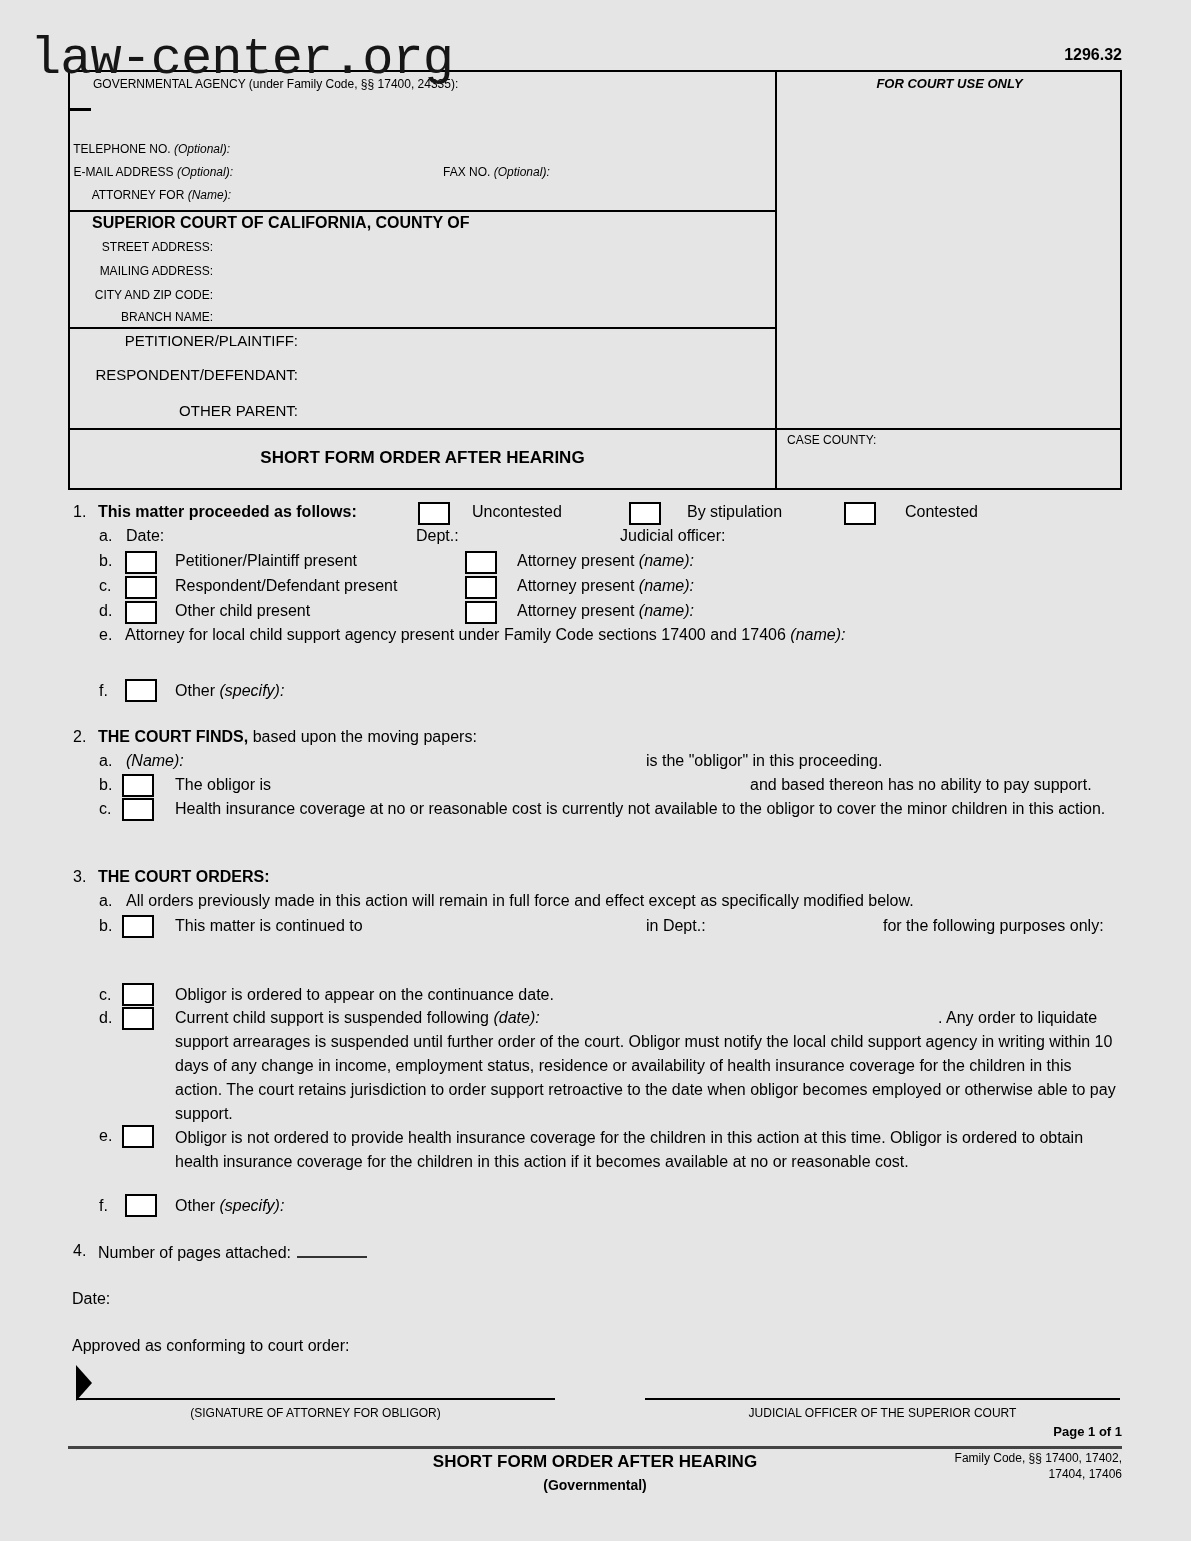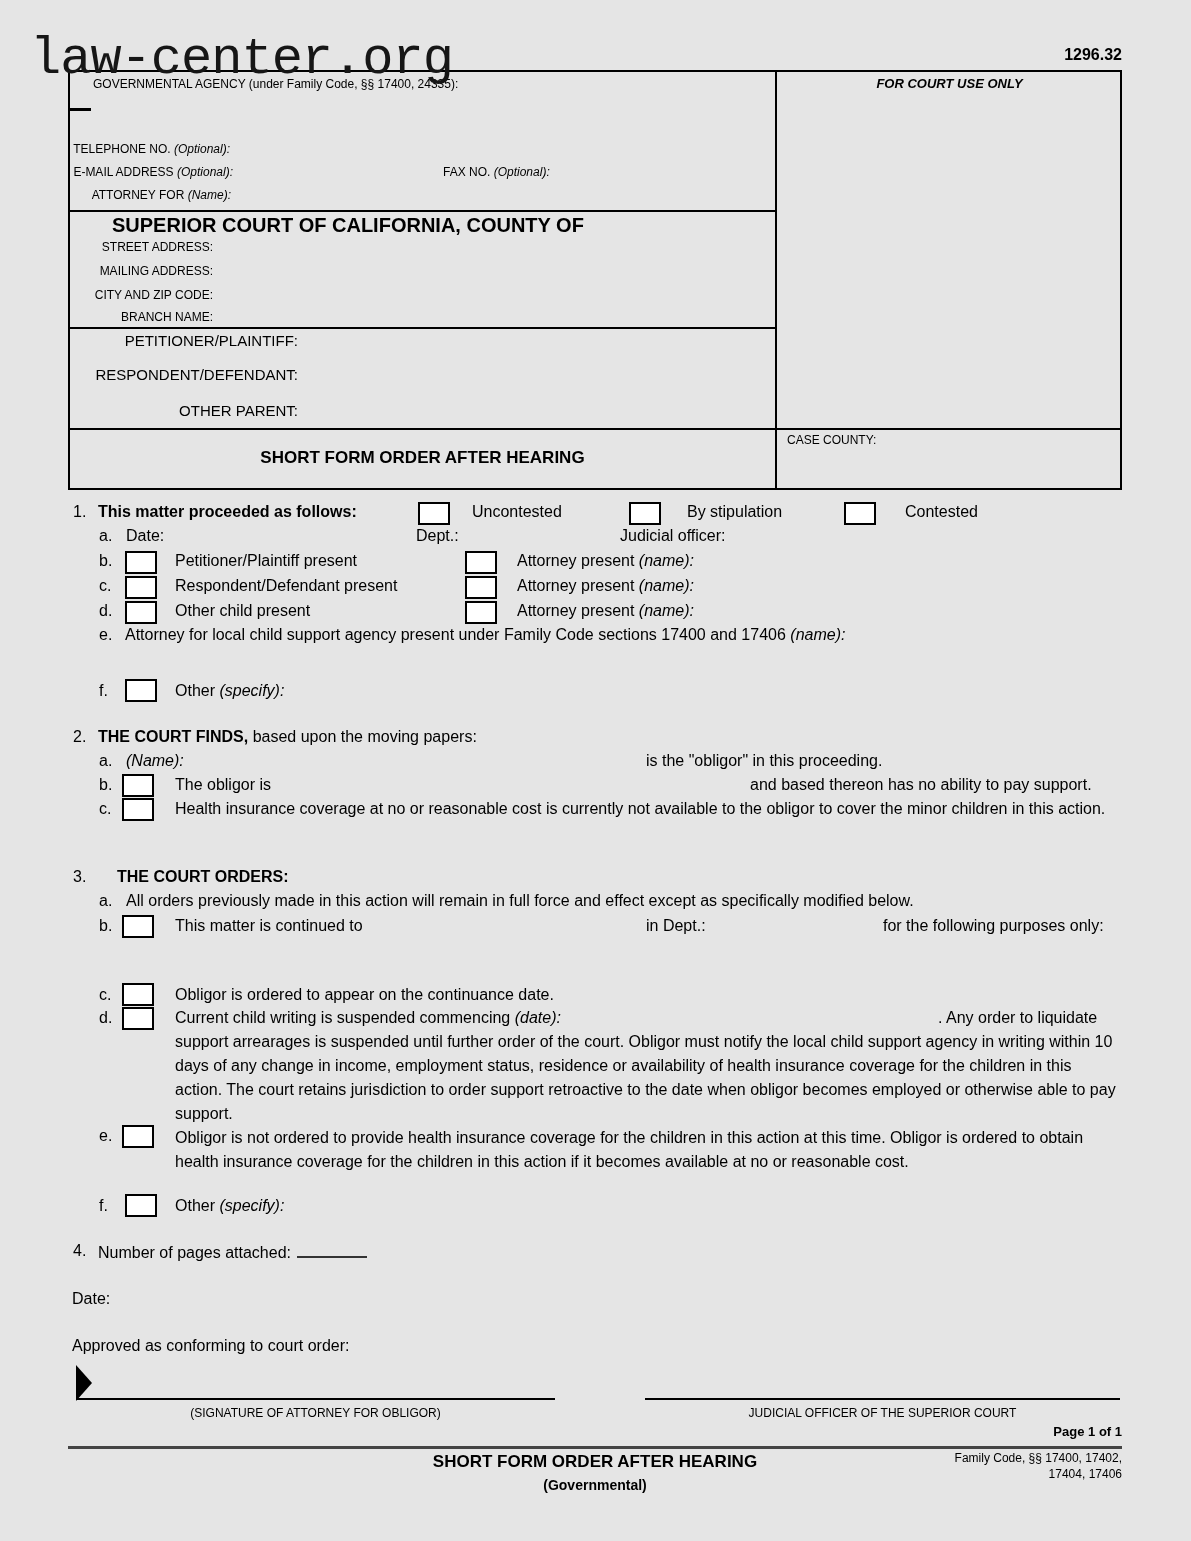--- a/index.html
+++ b/index.html
@@ -50,21 +50,21 @@
   </div>
   <div class="abs sm" style="left:443px; top:165px;">
     <span>FAX NO.</span>
     <span class="it">(Optional):</span>
   </div>
   <div class="abs sm ra" style="left:60px; top:188px; width:171px;">
     <span>ATTORNEY FOR</span>
     <span class="it">(Name):</span>
   </div>
 
-  <div class="abs b" style="left:92px; top:214px; font-size:20px; white-space:nowrap;margin-left:20px;">SUPERIOR COURT OF CALIFORNIA, COUNTY OF</div>
+  <div class="abs b" style="left:92px; top:214px; font-size:16px; white-space:nowrap;">SUPERIOR COURT OF CALIFORNIA, COUNTY OF</div>
   <div class="abs sm ra" style="left:70px; top:240px; width:143px;">STREET ADDRESS:</div>
   <div class="abs sm ra" style="left:70px; top:264px; width:143px;">MAILING ADDRESS:</div>
   <div class="abs sm ra" style="left:70px; top:288px; width:143px;">CITY AND ZIP CODE:</div>
   <div class="abs sm ra" style="left:70px; top:310px; width:143px;">BRANCH NAME:</div>
 
   <div class="abs t ra" style="left:70px; top:332px; width:228px; font-size:15px;">PETITIONER/PLAINTIFF:</div>
   <div class="abs t ra" style="left:70px; top:366px; width:228px; font-size:15px;">RESPONDENT/DEFENDANT:</div>
   <div class="abs t ra" style="left:70px; top:402px; width:228px; font-size:15px;">OTHER PARENT:</div>
 
   <div class="abs b ca" style="left:68px; top:448px; width:709px; font-size:17px;">SHORT FORM ORDER AFTER HEARING</div>
@@ -137,39 +137,39 @@
   <div class="abs t" style="left:99px; top:776px;">b.</div>
   <span class="cb" style="left:122px; top:774px;"></span>
   <div class="abs t" style="left:175px; top:776px;">The obligor is</div>
   <div class="abs t" style="left:750px; top:776px;">and based thereon has no ability to pay support.</div>
 
   <div class="abs t" style="left:99px; top:800px;">c.</div>
   <span class="cb" style="left:122px; top:798px;"></span>
   <div class="abs wrap" style="left:175px; top:797px; width:945px;">Health insurance coverage at no or reasonable cost is currently not available to the obligor to cover the minor children in this action.</div>
 
   <div class="abs t" style="left:73px; top:868px;">3.</div>
-  <div class="abs t b" style="left:98px; top:868px;margin-left:19px;">THE COURT ORDERS:</div>
+  <div class="abs t b" style="left:98px; top:868px;">THE COURT ORDERS:</div>
 
   <div class="abs t" style="left:99px; top:892px;">a.</div>
   <div class="abs t" style="left:126px; top:892px;">All orders previously made in this action will remain in full force and effect except as specifically modified below.</div>
 
   <div class="abs t" style="left:99px; top:917px;">b.</div>
   <span class="cb" style="left:122px; top:915px;"></span>
   <div class="abs t" style="left:175px; top:917px;">This matter is continued to</div>
   <div class="abs t" style="left:646px; top:917px;">in Dept.:</div>
   <div class="abs t" style="left:883px; top:917px;">for the following purposes only:</div>
 
   <div class="abs t" style="left:99px; top:986px;">c.</div>
   <span class="cb" style="left:122px; top:983px;"></span>
   <div class="abs t" style="left:175px; top:986px;">Obligor is ordered to appear on the continuance date.</div>
 
   <div class="abs t" style="left:99px; top:1009px;">d.</div>
   <span class="cb" style="left:122px; top:1007px;"></span>
   <div class="abs t" style="left:175px; top:1009px;">
-    <span>Current child writing is suspended commencing</span>
+    <span>Current child support is suspended following</span>
     <span class="it">(date):</span>
   </div>
   <div class="abs t" style="left:938px; top:1009px;">.  Any order to liquidate</div>
   <div class="abs wrap" style="left:175px; top:1030px; width:945px;">support arrearages is suspended until further order of the court.  Obligor must notify the local child support agency in writing within 10 days of any change in income, employment status, residence or availability of health insurance coverage for the children in this action.  The court retains jurisdiction to order support retroactive to the date when obligor becomes employed or otherwise able to pay support.</div>
 
   <div class="abs t" style="left:99px; top:1127px;">e.</div>
   <span class="cb" style="left:122px; top:1125px;"></span>
   <div class="abs wrap" style="left:175px; top:1126px; width:920px;">Obligor is not ordered to provide health insurance coverage for the children in this action at this time.  Obligor is ordered to obtain health insurance coverage for the children in this action if it becomes available at no or reasonable cost.</div>
 
   <div class="abs t" style="left:99px; top:1197px;">f.</div>

